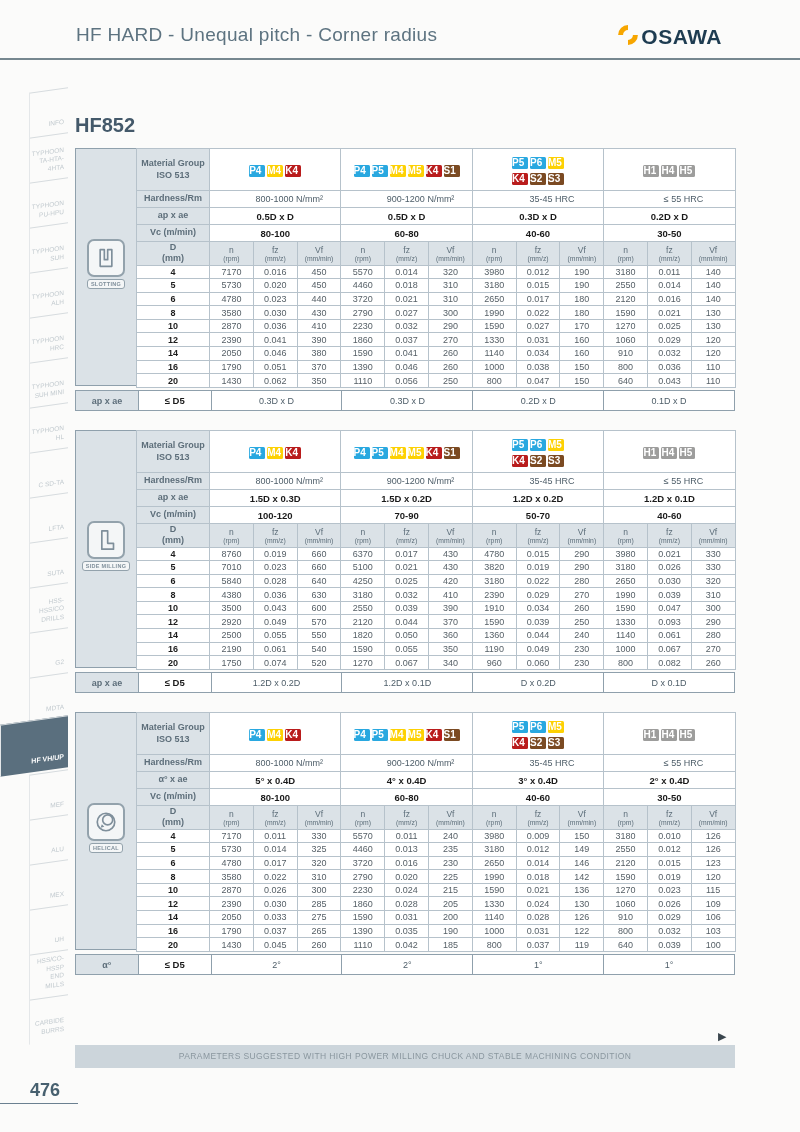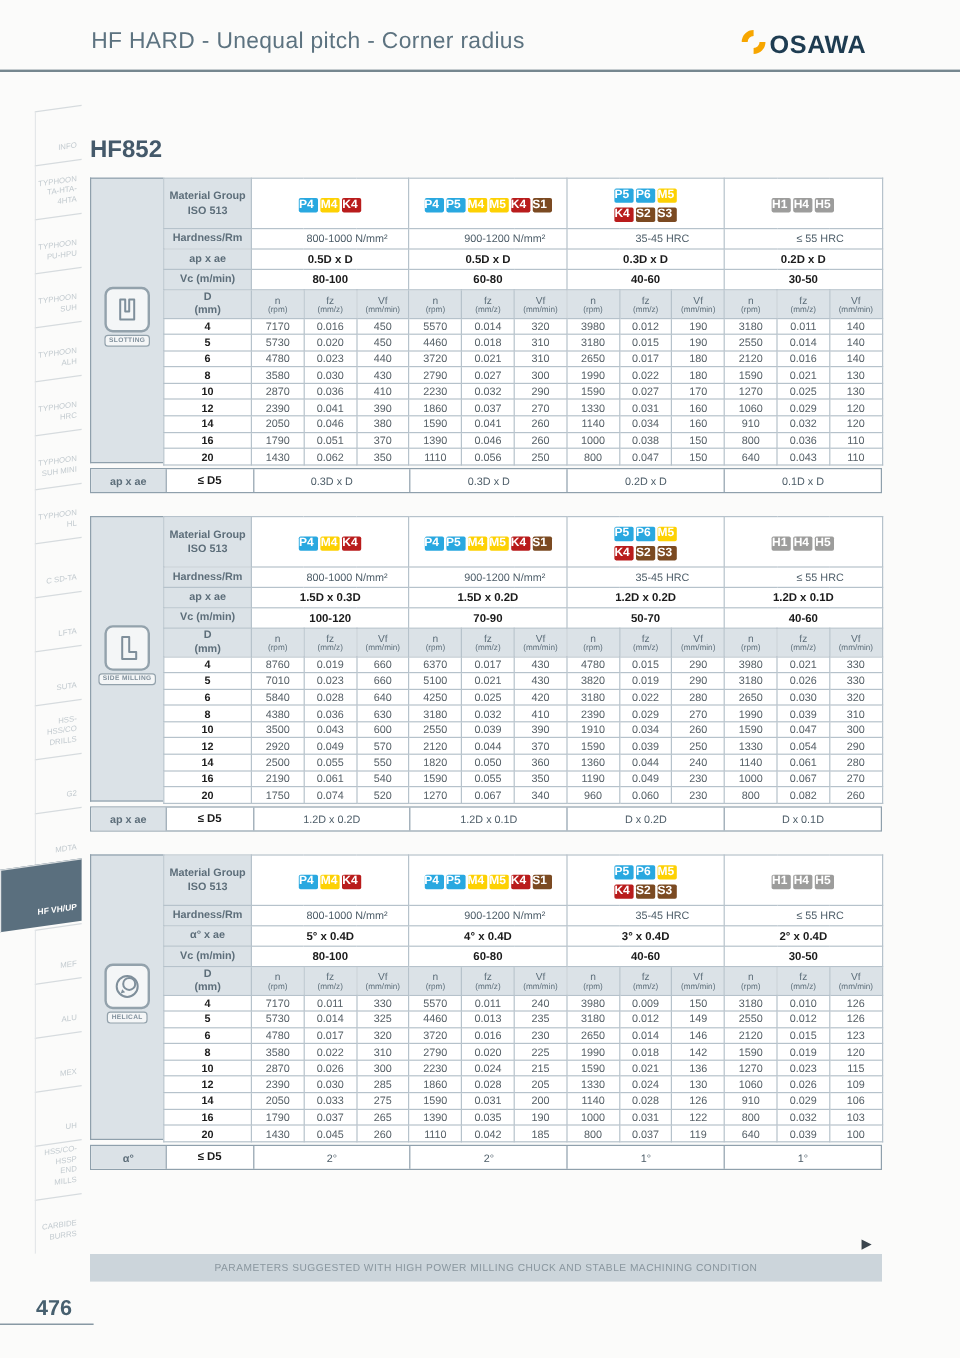--- a/index.html
+++ b/index.html
@@ -578,21 +578,21 @@
               <td class="nv">2920</td>
               <td class="nv">0.049</td>
               <td class="nv">570</td>
               <td class="nv">2120</td>
               <td class="nv">0.044</td>
               <td class="nv">370</td>
               <td class="nv">1590</td>
               <td class="nv">0.039</td>
               <td class="nv">250</td>
               <td class="nv">1330</td>
-              <td class="nv">0.054</td>
+              <td class="nv">0.093</td>
               <td class="nv">290</td>
             </tr>
             <tr class="r-data">
               <td class="dval">14</td>
               <td class="nv">2500</td>
               <td class="nv">0.055</td>
               <td class="nv">550</td>
               <td class="nv">1820</td>
               <td class="nv">0.050</td>
               <td class="nv">360</td>

